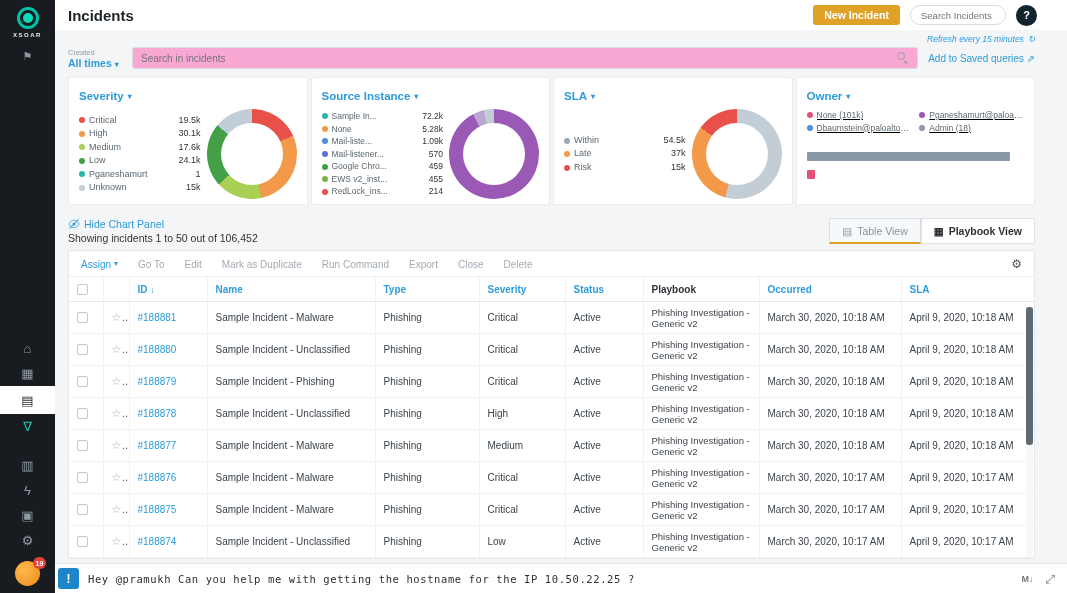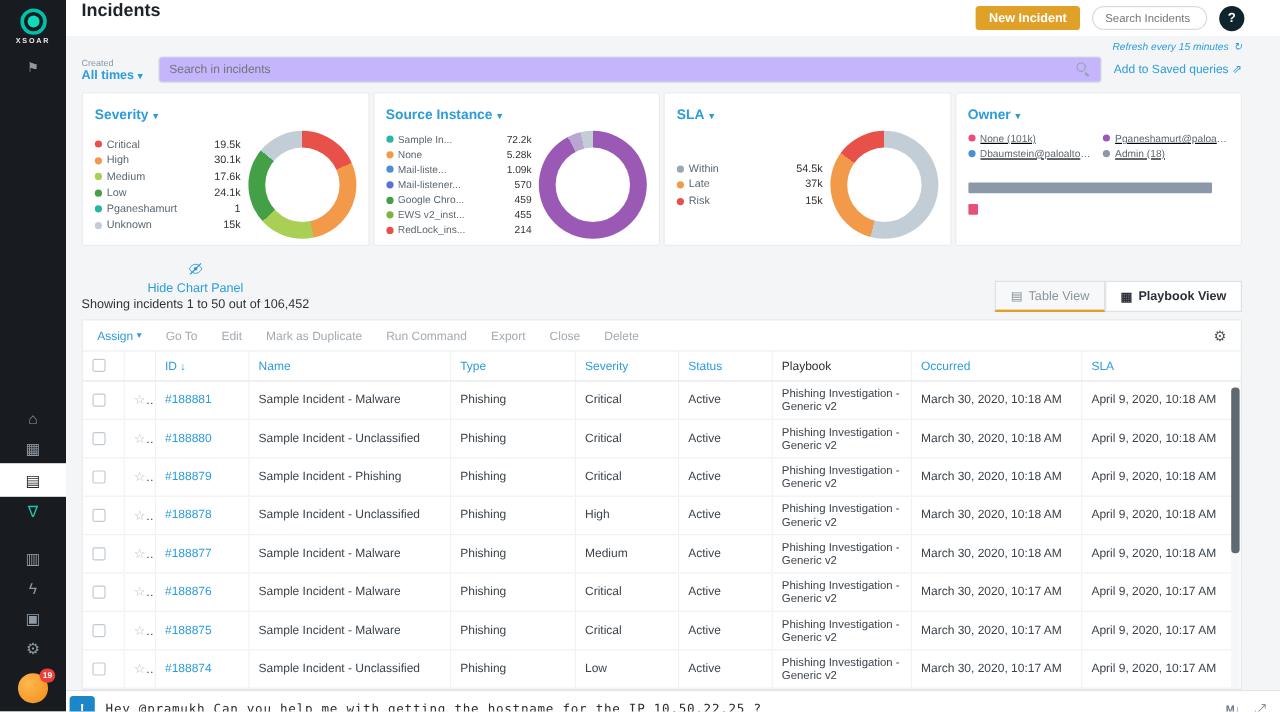--- a/index.html
+++ b/index.html
@@ -15,34 +15,34 @@
 .sicon.small{font-size:11px;margin-top:6px;}
 .sicon.active{background:#ffffff;color:#22282e;height:28px;}
 .sicon.teal{color:#23c3a9;}
 .sgap{flex:1;}
 .sgap2{height:14px;}
 .avatar-wrap{margin:8px 0 7px;position:relative;}
 .avatar{width:25px;height:25px;border-radius:50%;background:radial-gradient(circle at 35% 35%,#ffb84d,#f08c1a);cursor:pointer;}
 .abadge{position:absolute;top:-4px;right:-6px;background:#e8413c;color:#fff;font-size:7px;min-width:13px;height:12px;border-radius:6px;display:flex;align-items:center;justify-content:center;font-weight:bold;}
 
 .main{flex:1;display:flex;flex-direction:column;background:#f3f5f7;min-width:0;}
-.topbar{height:30px;background:#fff;display:flex;padding:0 30px 0 13px;flex:none;}
+.topbar{height:30px;background:#fff;display:flex;align-items:center;padding:0 30px 0 13px;flex:none;}
 .page-title{font-size:15px;font-weight:bold;color:#1d2429;}
 .topbar-right{margin-left:auto;display:flex;align-items:center;gap:10px;}
 .btn-new{background:#dfa128;color:#fff;font-size:10.5px;font-weight:bold;padding:4px 11px;border-radius:3px;border:none;cursor:pointer;font-family:inherit;}
 .search-pill{width:96px;height:20px;border:1px solid #d6dce1;border-radius:11px;font-size:9.5px;padding:0 10px;color:#333;outline:none;font-family:inherit;}
 .help-btn{width:21px;height:21px;border-radius:50%;background:#10242e;color:#fff;font-size:11px;display:flex;align-items:center;justify-content:center;font-weight:bold;cursor:pointer;}
 
 .filters{padding:3px 32px 8px 13px;flex:none;}
 .refresh-row{display:flex;justify-content:flex-end;font-size:8.5px;color:#2D9CDB;gap:4px;height:12px;align-items:center;cursor:pointer;font-style:italic;}
 .filter-row{display:flex;align-items:center;gap:10px;margin-top:2px;}
 .created{width:54px;cursor:pointer;flex:none;}
 .created-label{font-size:7.5px;color:#8a99a8;}
 .created-value{font-size:10.5px;color:#2D9CDB;font-weight:bold;white-space:nowrap;}
-.big-search{flex:1;height:22px;background:#c4b5fd;border:1px solid #d6dce1;border-radius:3px;display:flex;align-items:center;padding:0 8px;}
+.big-search{flex:1;height:22px;background:#f9a8d4;border:1px solid #d6dce1;border-radius:3px;display:flex;align-items:center;padding:0 8px;}
 .big-search input{flex:1;border:none;outline:none;font-size:10px;color:#333;font-family:inherit;background:transparent;}
 .saved-link{font-size:10px;color:#2D9CDB;white-space:nowrap;cursor:pointer;flex:none;}
 .mag{width:12px;height:12px;position:relative;flex:none;cursor:pointer;}
 .mag::before{content:"";position:absolute;left:0;top:0;width:6px;height:6px;border:1.5px solid #98a3ac;border-radius:50%;}
 .mag::after{content:"";position:absolute;left:8px;top:8px;width:4px;height:1.5px;background:#98a3ac;transform:rotate(45deg);transform-origin:0 0;}
 
 .cards{display:flex;gap:3px;margin-top:8px;}
 .card{background:#fff;border:1px solid #ececec;border-radius:2px;flex:1;padding:8px 10px;height:128px;min-width:0;}
 .card-title{font-size:11.5px;color:#2D9CDB;font-weight:bold;cursor:pointer;display:inline-flex;gap:4px;align-items:center;}
 .card-body{display:flex;align-items:center;margin-top:5px;gap:6px;}
@@ -53,36 +53,36 @@
 .ll{white-space:nowrap;overflow:hidden;text-overflow:ellipsis;}
 .lv{margin-left:auto;color:#333;padding-left:4px;flex:none;}
 .donut{width:90px;height:90px;border-radius:50%;position:relative;flex:none;}
 .hole{position:absolute;inset:14px;background:#fff;border-radius:50%;}
 .legend2{display:grid;grid-template-columns:1fr 1fr;column-gap:8px;}
 .bars{margin-top:18px;display:flex;flex-direction:column;gap:9px;padding-right:6px;}
 .bar{height:9px;border-radius:1px;}
 
 .list-toolbar{display:flex;align-items:flex-end;padding:5px 32px 6px 13px;flex:none;}
 .lt-left{display:flex;flex-direction:column;gap:2px;}
-.hide-link{font-size:10.5px;color:#2D9CDB;display:flex;align-items:center;gap:4px;cursor:pointer;flex-direction:column;}
+.hide-link{font-size:10.5px;color:#2D9CDB;display:flex;align-items:center;gap:4px;cursor:pointer;}
 .showing{font-size:10.5px;color:#333;}
 .view-toggle{margin-left:auto;display:flex;}
 .vbtn{height:26px;display:flex;align-items:center;gap:5px;padding:0 12px;font-size:10.5px;border:1px solid #dde1e5;cursor:pointer;white-space:nowrap;}
 .vbtn.on{background:#f7f8f9;color:#8a949c;border-bottom:2px solid #dfa128;}
 .vbtn.off{background:#fff;color:#2b3137;font-weight:bold;}
 
 .table-card{margin:0 32px 0 13px;background:#fff;border:1px solid #e6e9ec;position:relative;flex:none;}
 .action-bar{display:flex;align-items:center;gap:20px;padding:6px 12px 5px;font-size:10px;color:#a2abb3;}
 .act{cursor:pointer;white-space:nowrap;display:inline-flex;gap:3px;}
 .act.blue{color:#2D9CDB;}
 .gear{margin-left:auto;color:#555;font-size:12px;cursor:pointer;}
 table{width:100%;border-collapse:collapse;table-layout:fixed;}
 th,td{border-right:1px solid #f1f2f4;padding:0 8px;overflow:hidden;}
 th:last-child,td:last-child{border-right:none;}
-thead th{height:25px;font-size:10px;color:#2D9CDB;text-align:left;font-weight:normal;border-top:1px solid #eceef0;border-bottom:1px solid #e4e7ea;white-space:nowrap;}
+thead th{height:25px;font-size:10px;color:#2D9CDB;text-align:left;font-weight:bold;border-top:1px solid #eceef0;border-bottom:1px solid #e4e7ea;white-space:nowrap;}
 thead th.dark{color:#2b3137;}
 tbody td{height:32px;font-size:10px;color:#3c444b;white-space:nowrap;text-overflow:ellipsis;}
 tbody tr{border-bottom:1px solid #f0f1f3;}
 td.c-pb{font-size:9.5px;line-height:11px;white-space:normal;}
 .idlink{color:#2D9CDB;cursor:pointer;text-decoration:none;}
 .cb{display:inline-block;width:11px;height:11px;border:1px solid #c2cad1;border-radius:2px;background:#fff;vertical-align:middle;cursor:pointer;}
 .star{color:#b6bfc7;font-size:11px;cursor:pointer;}
 .sort{font-size:9px;}
 .vscroll{position:absolute;right:1px;top:56px;width:7px;bottom:1px;background:#f6f7f8;cursor:pointer;}
 .vthumb{width:7px;height:138px;background:#5f6971;border-radius:3px;}

